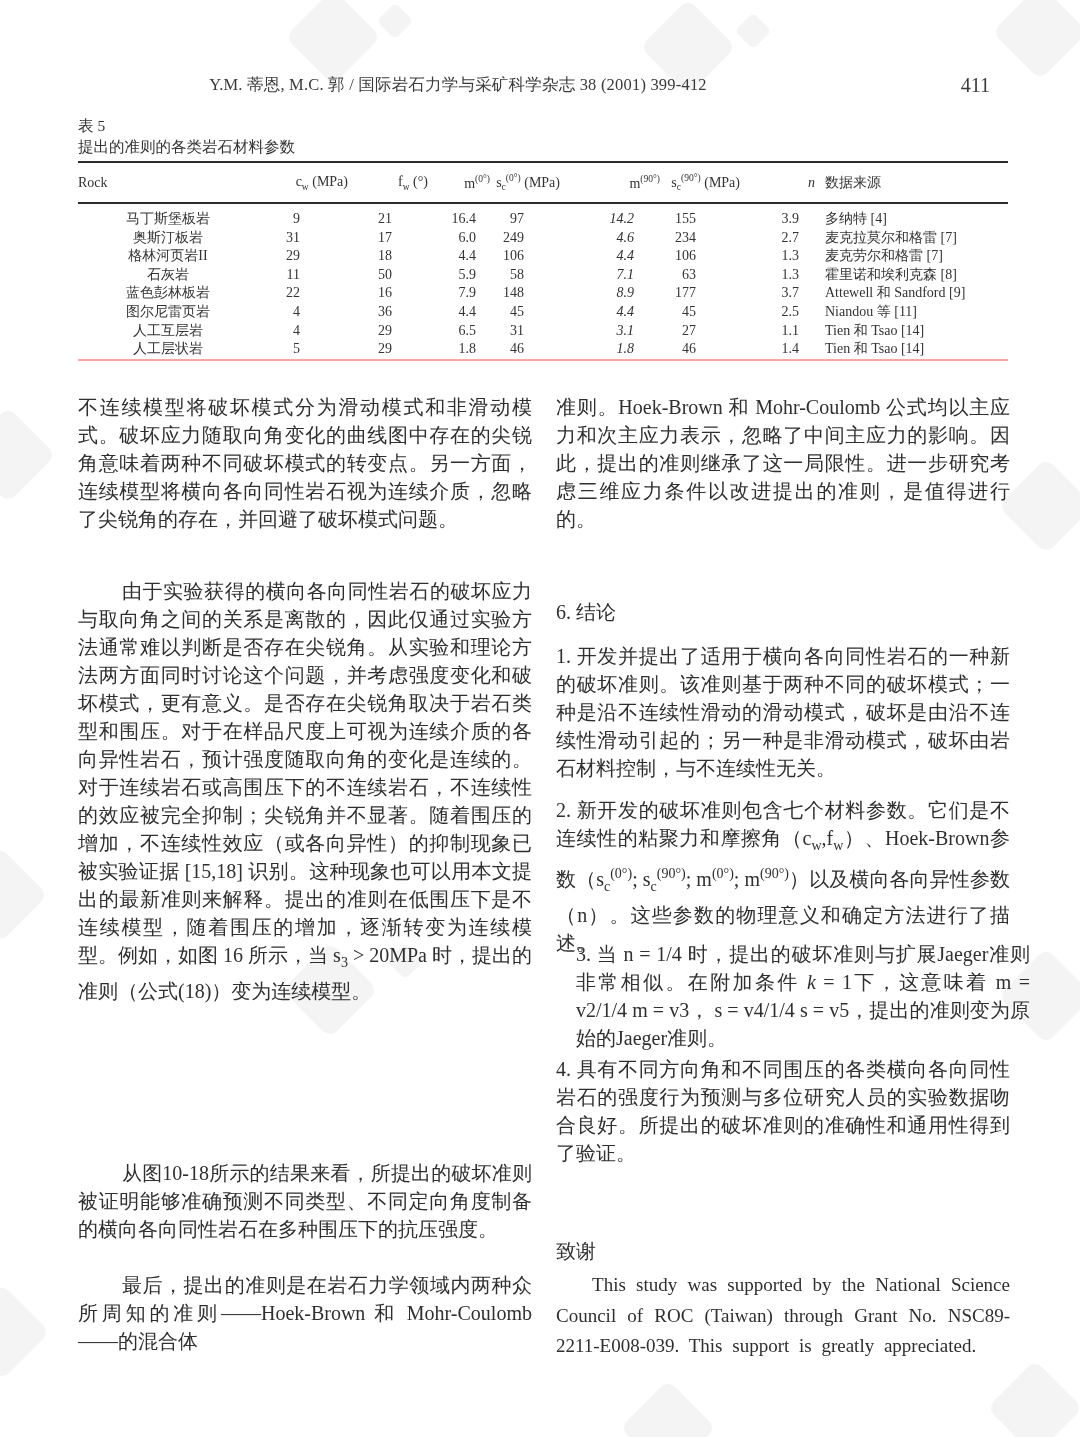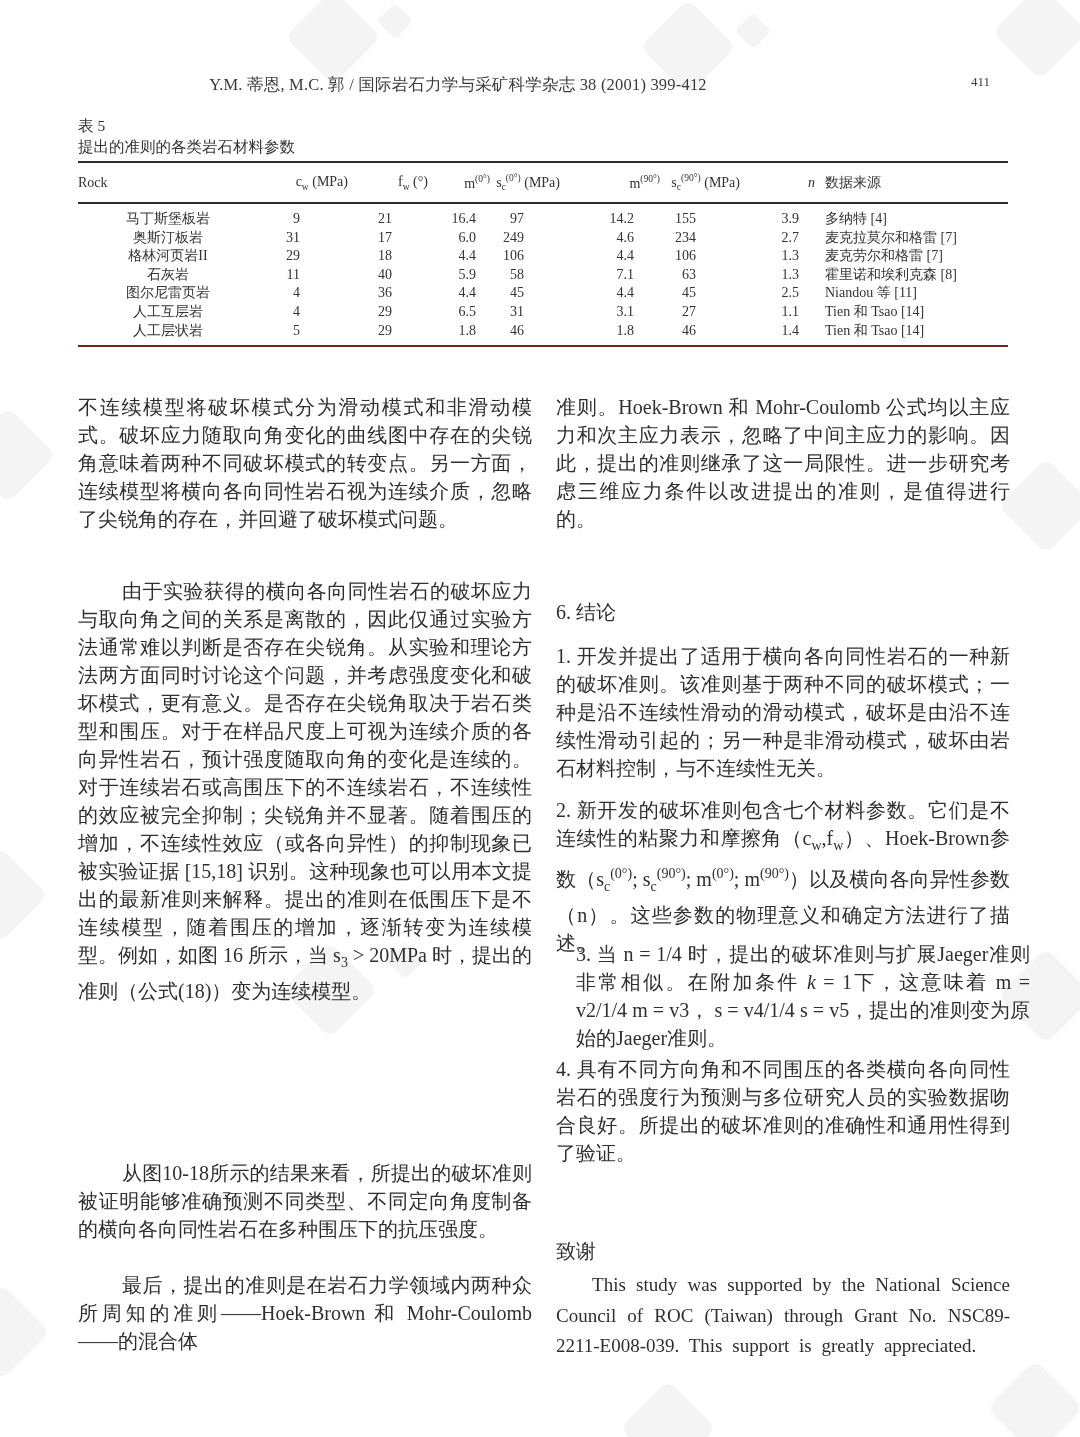--- a/index.html
+++ b/index.html
@@ -9,41 +9,41 @@
     font-family:"Liberation Serif","DejaVu Serif",serif;
   }
   
   .wm{position:absolute; background:#f4f4f4; border-radius:10px; transform:rotate(45deg);}
   .wm.big{width:68px;height:68px;}
   .wm.small{width:26px;height:26px;border-radius:5px;}
 
   .running-head{position:absolute; top:74px; left:78px; width:760px; text-align:center;
     font-size:16.5px; color:#3a3a3a; letter-spacing:0.2px;}
   .page-number{position:absolute; top:74px; left:930px; width:60px; text-align:right;
-    font-size:13px; color:#3a3a3a;}
+    font-size:20px; color:#3a3a3a;}
 
   .table-label{position:absolute; top:116px; left:78px; font-size:15.5px; color:#333;}
   .table-caption{position:absolute; top:137px; left:78px; font-size:15.5px; color:#333;}
 
   .datatable{position:absolute; top:161px; left:78px; width:930px;
     border-collapse:collapse; table-layout:fixed; font-size:14px; color:#333;}
   .datatable thead th{
     font-weight:normal; text-align:right; vertical-align:middle; height:39px;
     border-top:2px solid #2c2c2c; border-bottom:2px solid #2c2c2c; padding:0;}
   .datatable thead th:first-child{text-align:left;}
   .datatable thead th:last-child{text-align:left; padding-left:10px;}
   .datatable td{height:18.6px; line-height:18.6px; padding:0; white-space:nowrap; overflow:hidden;}
   .datatable tbody tr:first-child td{padding-top:6px;}
-  .datatable tbody tr:last-child td{padding-bottom:5px; border-bottom:2px solid #7f1d1d;}
+  .datatable tbody tr:last-child td{border-bottom:2px solid #fca5a5;}
   .datatable td:nth-child(1){text-align:center;}
   .datatable td:nth-child(2){text-align:right; padding-right:48px;}
   .datatable td:nth-child(3){text-align:right; padding-right:36px;}
   .datatable td:nth-child(4){text-align:right; padding-right:14px;}
   .datatable td:nth-child(5){text-align:right; padding-right:36px;}
-  .datatable td:nth-child(6){text-align:right; padding-right:26px;}
+  .datatable td:nth-child(6){text-align:right; padding-right:26px;font-style:italic;}
   .datatable td:nth-child(7){text-align:right; padding-right:44px;}
   .datatable td:nth-child(8){text-align:right; padding-right:16px;}
   .datatable td:nth-child(9){text-align:left; padding-left:10px;}
   .datatable sub{font-size:0.68em;}
   .datatable sup{font-size:0.68em;}
 
   .block{position:absolute; width:454px; margin:0; text-align:justify;
     font-size:20px; line-height:28px; color:#2f2f2f;}
   .lcol{left:78px;} .rcol{left:556px;font-family:Liberation Serif, serif;}
   .indent{text-indent:2.2em;}
@@ -132,27 +132,38 @@
           <td>4.4</td>
           <td>106</td>
           <td>4.4</td>
           <td>106</td>
           <td>1.3</td>
           <td>麦克劳尔和格雷 [7]</td>
         </tr>
         <tr>
           <td>石灰岩</td>
           <td>11</td>
-          <td>40</td>
+          <td>50</td>
           <td>5.9</td>
           <td>58</td>
           <td>7.1</td>
           <td>63</td>
           <td>1.3</td>
           <td>霍里诺和埃利克森 [8]</td>
+        </tr>
+        <tr>
+          <td>蓝色彭林板岩</td>
+          <td>22</td>
+          <td>16</td>
+          <td>7.9</td>
+          <td>148</td>
+          <td>8.9</td>
+          <td>177</td>
+          <td>3.7</td>
+          <td>Attewell 和 Sandford [9]</td>
         </tr>
         <tr>
           <td>图尔尼雷页岩</td>
           <td>4</td>
           <td>36</td>
           <td>4.4</td>
           <td>45</td>
           <td>4.4</td>
           <td>45</td>
           <td>2.5</td>

